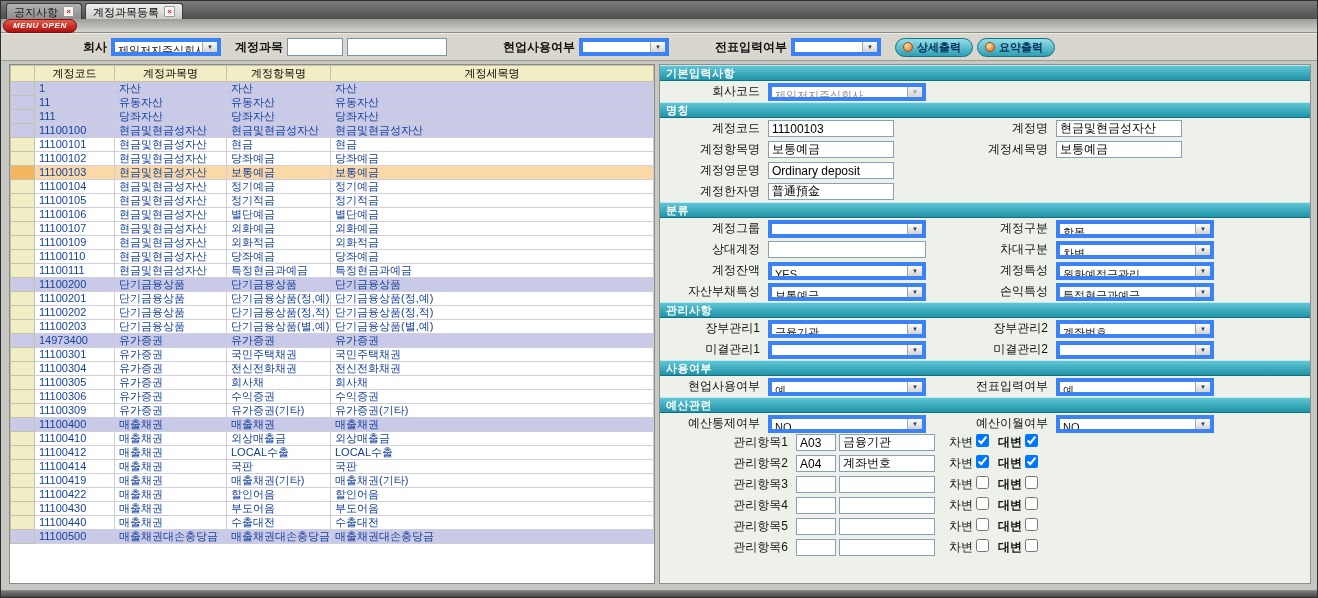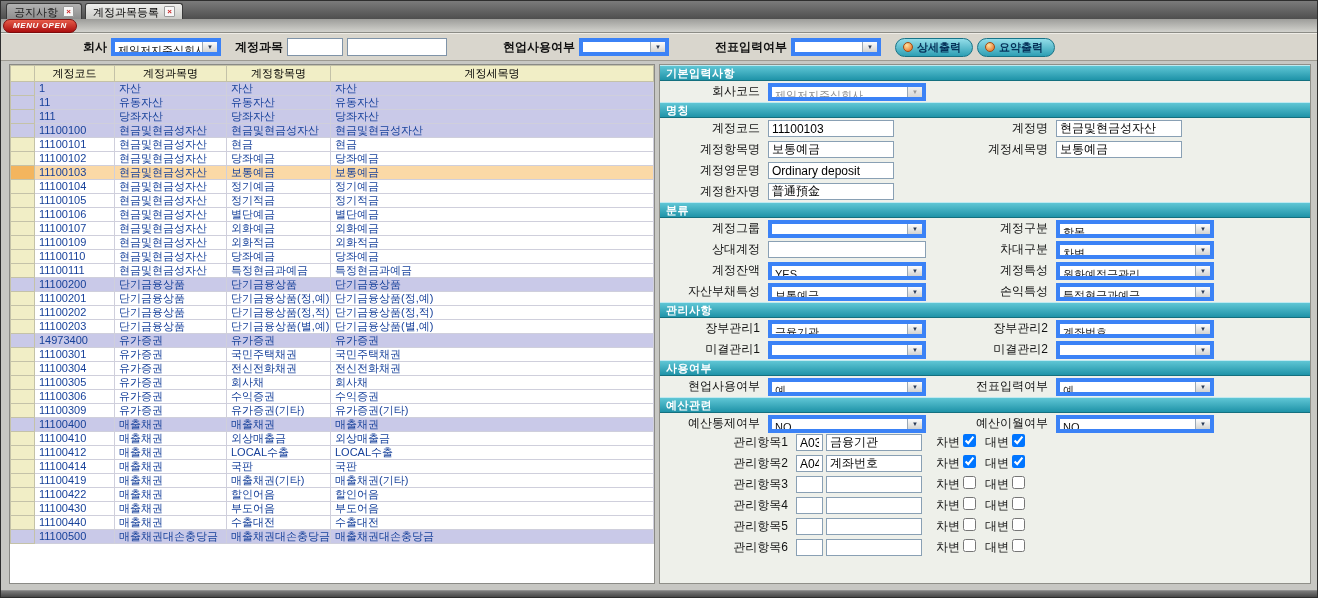--- a/index.html
+++ b/index.html
@@ -154,25 +154,25 @@
   }
   .fld {
     height:17px; border:1px solid #89a0b4; background:#fff;
     font-size:12px; padding:0 3px; width:126px; font-family:inherit;
   }
   .frow .combo, .fld.wide { width:158px; }
 
   
   .mrow { display:flex; align-items:flex-start; height:21px; flex:0 0 21px;margin-left:28px; }
   .mrow .flabel { width:104px; flex:0 0 104px; }
-  .fld.mcode { width:27px;  margin-left:4px; }
+  .fld.mcode { width:40px;  margin-left:4px; }
   .fld.mname { width:96px;  margin-left:3px; }
   .cb-label  { font-size:12px; color:#111; margin-left:14px; white-space:nowrap; }
   .cb-label + input[type=checkbox] { margin:0 0 0 3px; width:13px; height:13px; }
-  .cb-label.second { margin-left:9px; }
+  .cb-label.second { margin-left:9px;font-weight:bold; }
 
   .bottom-frame {
     height:7px; flex:0 0 7px;
     background:linear-gradient(#7a7a7a,#484848);
     border-top:1px solid #8f8f8f;
   }
 </style>
 </head>
 <body>
 

